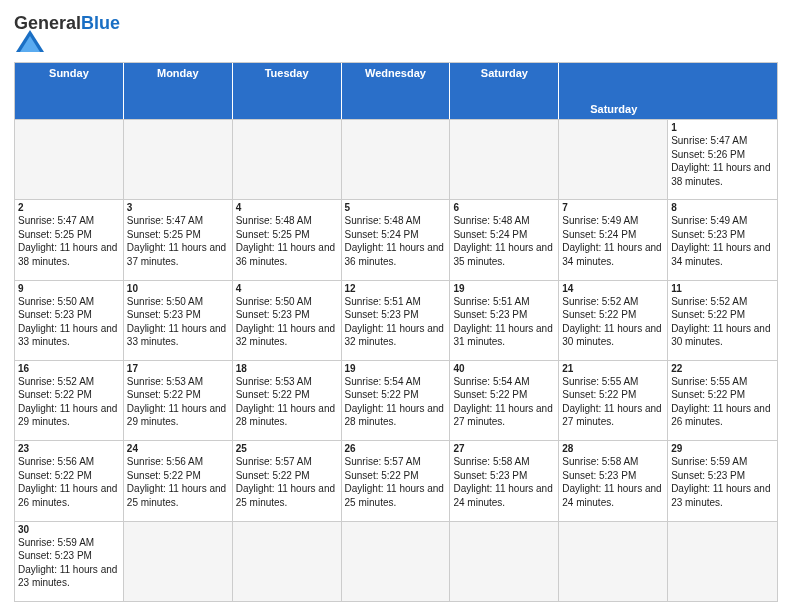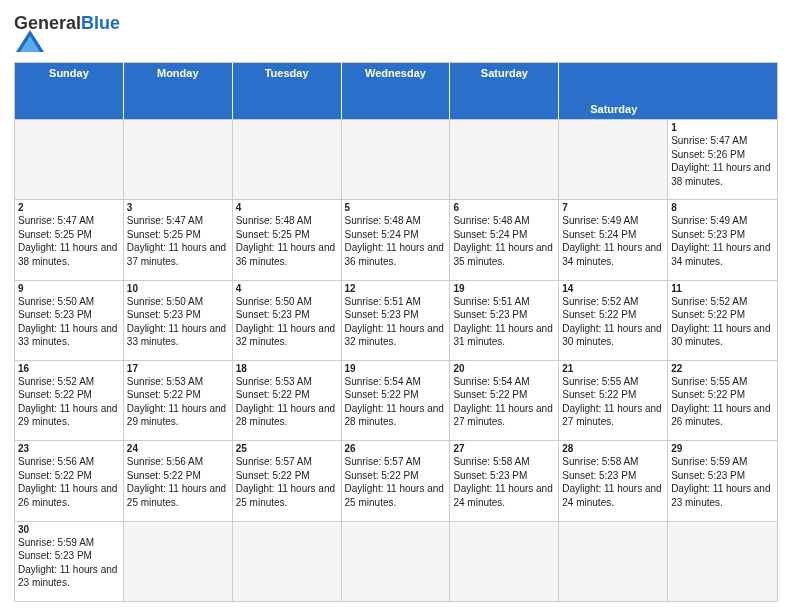--- a/index.html
+++ b/index.html
@@ -217,21 +217,21 @@
           </div>
           <div class="cal-cell">
             <div class="day-num">18</div>
             <div class="cell-info">Sunrise: 5:53 AM<br>Sunset: 5:22 PM<br>Daylight: 11 hours and 28 minutes.</div>
           </div>
           <div class="cal-cell">
             <div class="day-num">19</div>
             <div class="cell-info">Sunrise: 5:54 AM<br>Sunset: 5:22 PM<br>Daylight: 11 hours and 28 minutes.</div>
           </div>
           <div class="cal-cell">
-            <div class="day-num">20</div>
+            <div class="day-num">40</div>
             <div class="cell-info">Sunrise: 5:54 AM<br>Sunset: 5:22 PM<br>Daylight: 11 hours and 27 minutes.</div>
           </div>
           <div class="cal-cell">
             <div class="day-num">21</div>
             <div class="cell-info">Sunrise: 5:55 AM<br>Sunset: 5:22 PM<br>Daylight: 11 hours and 27 minutes.</div>
           </div>
           <div class="cal-cell">
             <div class="day-num">22</div>
             <div class="cell-info">Sunrise: 5:55 AM<br>Sunset: 5:22 PM<br>Daylight: 11 hours and 26 minutes.</div>
           </div>

